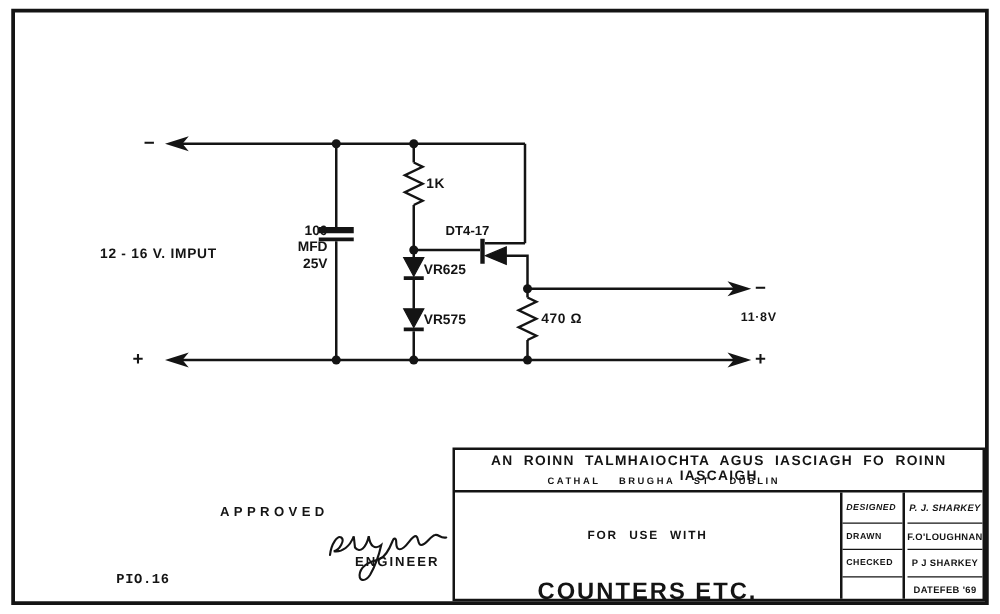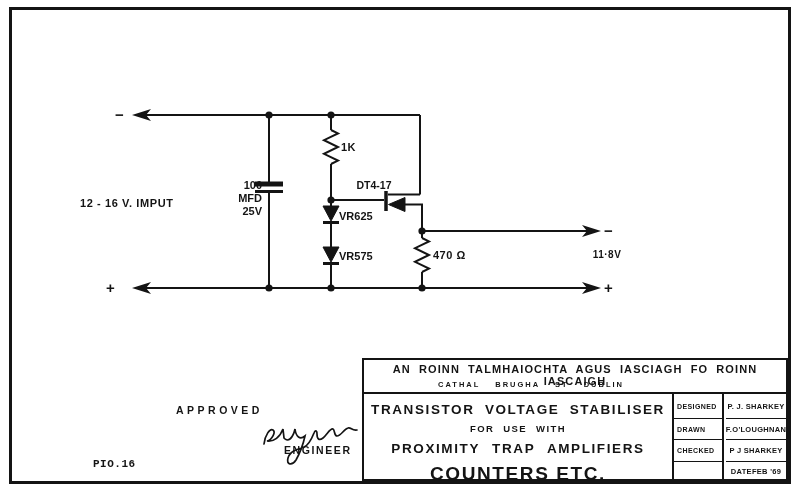--- a/index.html
+++ b/index.html
@@ -51,21 +51,21 @@
   .tt { position:absolute; left:0; width:100%; text-align:center; }
   .tt1 { top:8px;  font-size:13.5px; letter-spacing:1.6px; word-spacing:5px; }
   .tt2 { top:29px; font-size:9.5px;  letter-spacing:1.4px; word-spacing:5px; }
   .tt3 { top:47px; font-size:13.5px; letter-spacing:1.6px; word-spacing:7px; }
   .tt4 { top:69px; font-size:19px; letter-spacing:1.6px; }
   .tb-labels { position:absolute; left:310px; top:0; width:50px; height:100%;
         border-right:2px solid #141414; }
   .tb-values { position:absolute; left:362px; top:0; right:0; height:100%; }
   .tb-row { display:flex; align-items:center; border-bottom:1.5px solid #141414; }
   .tb-row:last-child { border-bottom:none; }
-  .lr1,.vr1 { height:25px; } .lr2,.vr2 { height:21px; }
+  .lr1,.vr1 { height:25px;font-style:italic; } .lr2,.vr2 { height:21px; }
   .lr3,.vr3 { height:22px; } .lr4,.vr4 { height:19px; }
   .tb-labels .tb-row { padding-left:3px; font-size:7px; letter-spacing:.4px; }
   .tb-values .tb-row { justify-content:center; font-size:7.5px; letter-spacing:.3px; }
   .tb-values .date-row { padding:0 4px; }
 
   .approved-lbl { left:176px; top:405px; font-size:10.5px; letter-spacing:3.5px; }
   .engineer-lbl { left:284px; top:445px; font-size:10.5px; letter-spacing:1.6px; }
   .fig-lbl { left:93px; top:459px; font-size:11px;
         font-family:Liberation Mono, monospace; letter-spacing:.5px; }
 </style>
@@ -150,23 +150,21 @@
 <div class="lbl r2-lbl">470 Ω</div>
 <div class="lbl vout-lbl c">11·8V</div>
 
 <div class="tb">
   <div class="tb-header">
     <div class="tb-org1">AN ROINN TALMHAIOCHTA AGUS IASCIAGH FO ROINN IASCAIGH</div>
     <div class="tb-org2">CATHAL BRUGHA ST DUBLIN</div>
   </div>
   <div class="tb-body">
     <div class="tb-title-cell">
-      <div class="tt tt1">TRANSISTOR VOLTAGE STABILISER</div>
       <div class="tt tt2">FOR USE WITH</div>
-      <div class="tt tt3">PROXIMITY TRAP AMPLIFIERS</div>
       <div class="tt tt4">COUNTERS ETC.</div>
     </div>
     <div class="tb-labels">
       <div class="tb-row lr1">DESIGNED</div>
       <div class="tb-row lr2">DRAWN</div>
       <div class="tb-row lr3">CHECKED</div>
       <div class="tb-row lr4"></div>
     </div>
     <div class="tb-values">
       <div class="tb-row vr1">P. J. SHARKEY</div>

